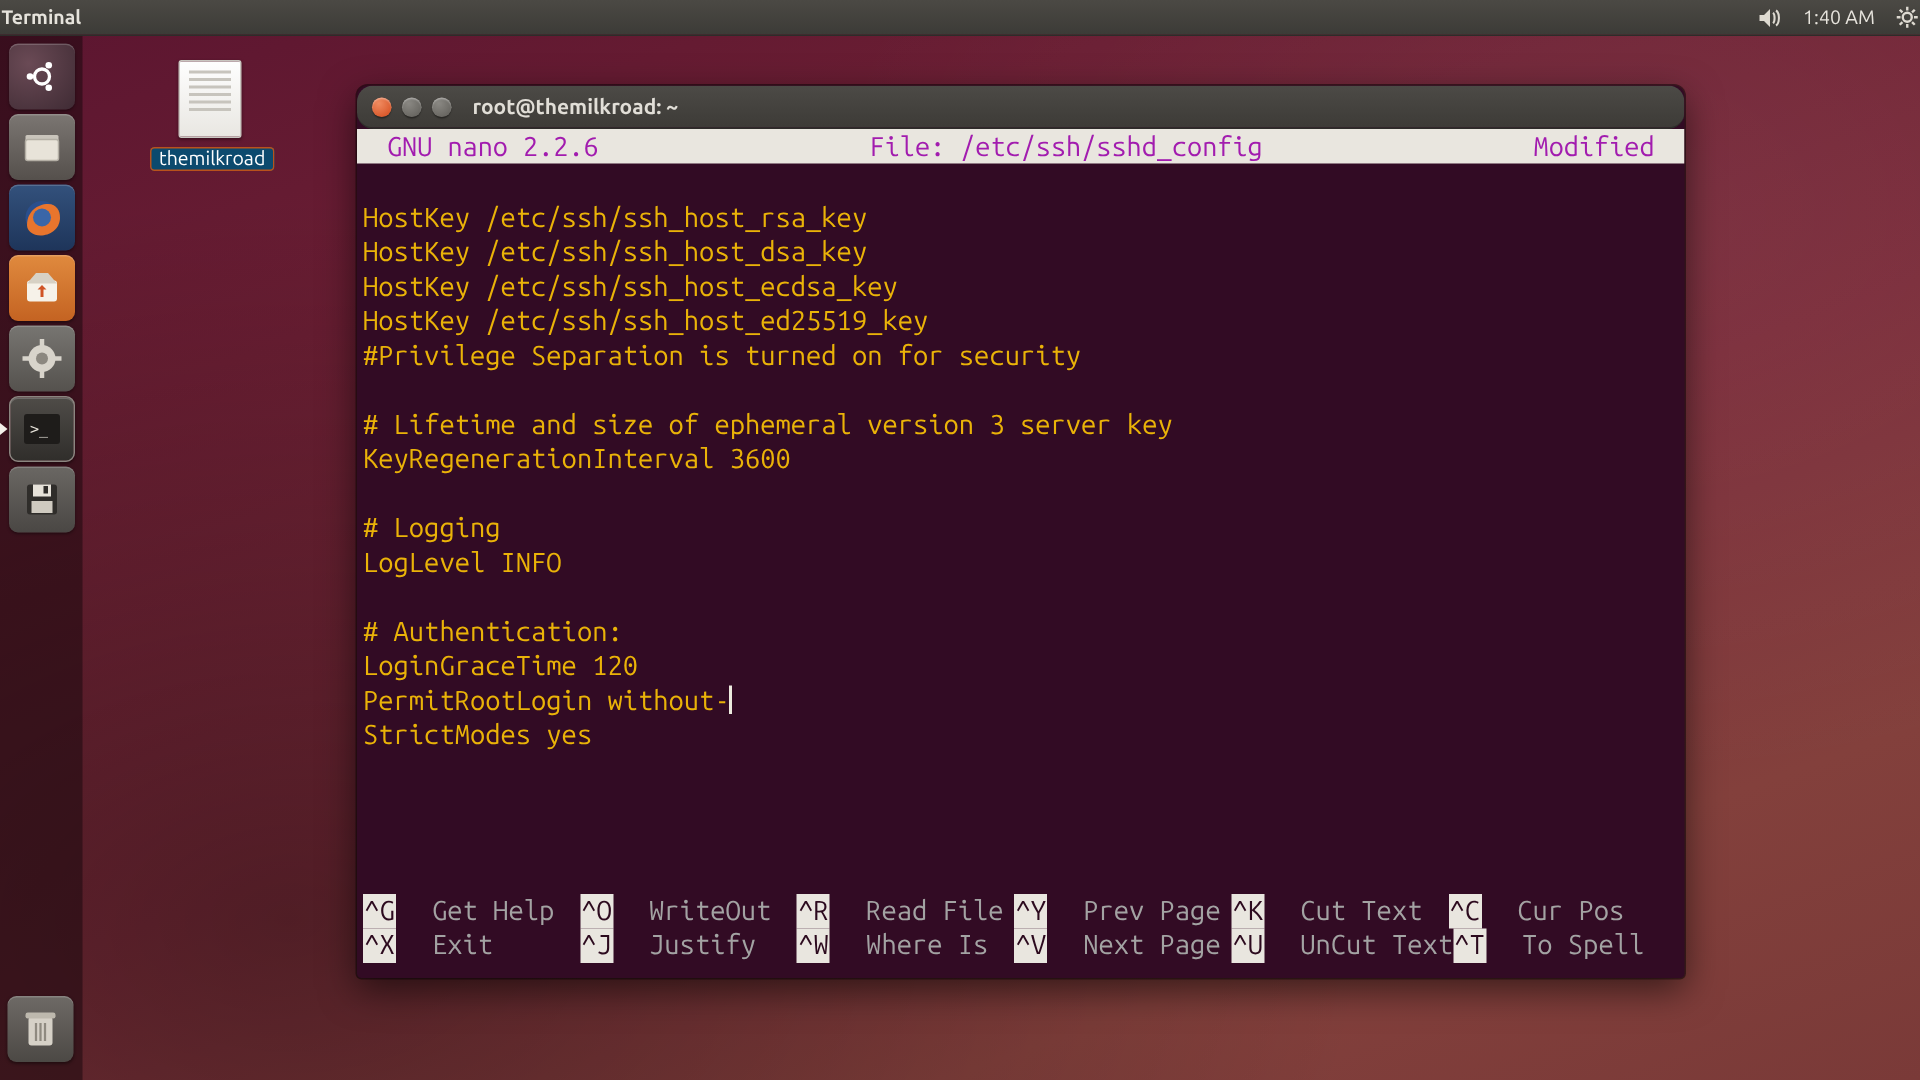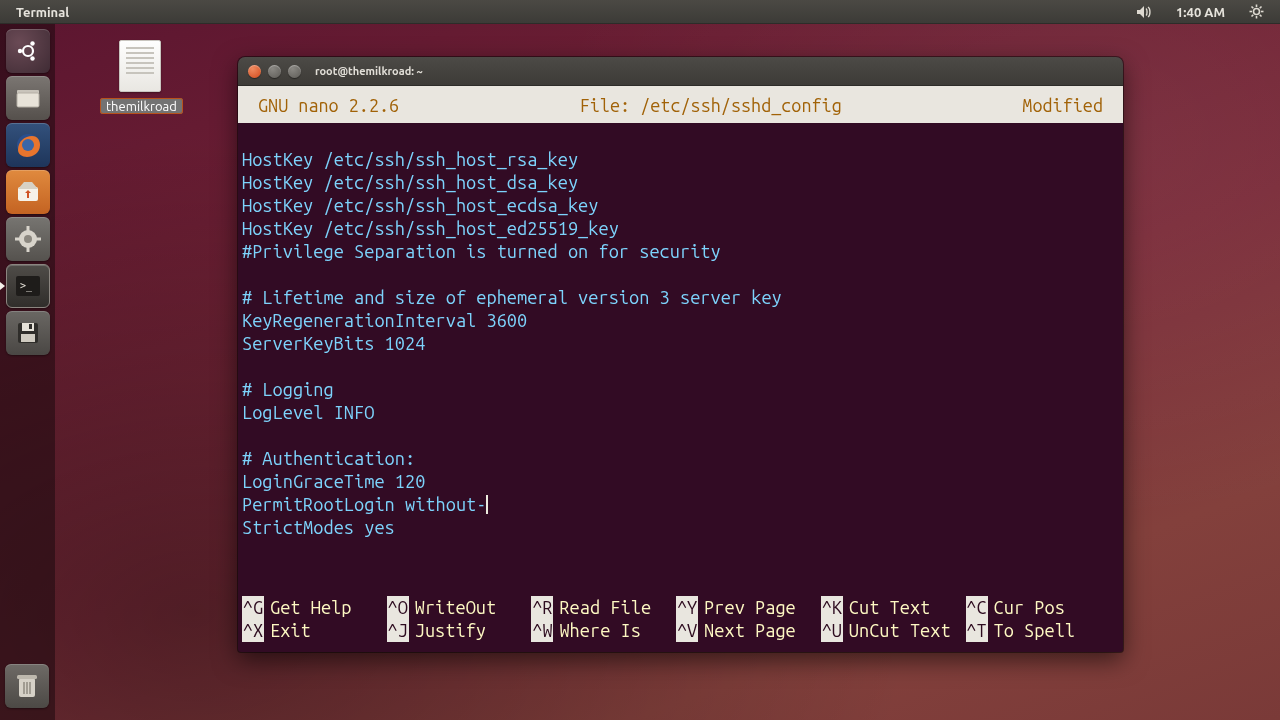--- a/index.html
+++ b/index.html
@@ -6,25 +6,25 @@
     font-family:"Ubuntu","DejaVu Sans",sans-serif;}
   
   #desktop{position:absolute;inset:0;
     background:
       radial-gradient(1200px 800px at 15% 85%, rgba(0,0,0,.35), transparent 60%),
       radial-gradient(1000px 700px at 85% 20%, rgba(255,255,255,.05), transparent 55%),
       linear-gradient(160deg,#5b1530 0%,#6a1e33 25%,#7a2b39 55%,#83403c 80%,#7a3a38 100%);}
   
   #top-panel{position:absolute;top:0;left:0;right:0;height:24px;
     background:linear-gradient(#4b4944,#3c3b37);color:#e6e3dc;font-size:13px;
-    display:flex;align-items:center;padding:0 16px;box-sizing:border-box;
+    display:flex;align-items:center;padding:0 1px;box-sizing:border-box;
     border-bottom:1px solid #2d2c29;z-index:50;}
   #top-panel .app-label{font-weight:600;}
   #top-panel .spacer{flex:1;}
-  #top-panel .ind{margin-left:24px;display:inline-flex;align-items:center;font-weight:bold;}
+  #top-panel .ind{margin-left:14px;display:inline-flex;align-items:center;}
   #top-panel svg{display:block;}
   
   #launcher{position:absolute;top:24px;left:0;width:55px;bottom:0;
     background:rgba(28,9,14,.55);z-index:40;
     display:flex;flex-direction:column;align-items:center;padding-top:5px;gap:3px;}
   .l-item{width:44px;height:44px;border-radius:6px;position:relative;
     display:flex;align-items:center;justify-content:center;cursor:pointer;}
   .l-tile{width:44px;height:44px;border-radius:6px;box-sizing:border-box;
     display:flex;align-items:center;justify-content:center;
     box-shadow:inset 0 1px 0 rgba(255,255,255,.18),0 1px 2px rgba(0,0,0,.4);}
@@ -41,51 +41,51 @@
   .tile-term{background:linear-gradient(#4f4c48,#302e2b);border:1px solid #8b8680;}
   .tile-save{background:linear-gradient(#6a6763,#4a4744);}
   .tile-trash{background:linear-gradient(#6e6a66,#4c4945);}
   
   #desk-icon{position:absolute;top:40px;left:100px;width:80px;text-align:center;z-index:10;}
   #desk-icon .paper{width:40px;height:50px;margin:0 auto 4px auto;
     background:linear-gradient(#fefefe,#e9e7e2);border:1px solid #c9c6c0;border-radius:2px;
     box-shadow:0 1px 2px rgba(0,0,0,.35);position:relative;}
   #desk-icon .paper::before{content:"";position:absolute;top:6px;left:6px;right:6px;height:2px;
     background:#c7c4bd;box-shadow:0 5px 0 #c7c4bd,0 10px 0 #c7c4bd,0 15px 0 #c7c4bd,0 20px 0 #c7c4bd,0 25px 0 #c7c4bd;}
-  #desk-icon .label{display:inline-block;background:#737373;color:#fff;font-size:13px;
+  #desk-icon .label{display:inline-block;background:#0c4a6e;color:#fff;font-size:13px;
     padding:1px 6px;border-radius:3px;box-shadow:0 0 0 1px #b9521b inset;}
   
   #term-win{position:absolute;top:57px;left:238px;width:885px;height:595px;
     background:#320b24;border-radius:7px 7px 3px 3px;overflow:hidden;
     box-shadow:0 8px 24px rgba(0,0,0,.55),0 0 0 1px rgba(0,0,0,.45);z-index:30;}
   #titlebar{height:28px;background:linear-gradient(#4c4a46,#3d3b37);
-    display:flex;align-items:center;color:#e1ded7;font-size:11px;
-    border-bottom:1px solid #2d2c29;}
+    display:flex;align-items:center;color:#e1ded7;font-size:14px;
+    border-bottom:1px solid #2d2c29;border-radius:11px;}
   #titlebar .dots{display:flex;gap:7px;padding:0 10px;}
   .dot{width:13px;height:13px;border-radius:50%;box-shadow:inset 0 1px 1px rgba(255,255,255,.35),0 1px 1px rgba(0,0,0,.4);}
   .dot-close{background:radial-gradient(circle at 35% 30%,#f08b60,#d2491b);}
   .dot-min,.dot-max{background:radial-gradient(circle at 35% 30%,#8a8883,#5e5c57);}
   #titlebar .title{font-weight:600;margin-left:4px;}
   
   .mono{font-family:"Ubuntu Mono","DejaVu Sans Mono",monospace;}
   #nano{padding:0;color:#eee;}
-  #nano-header{background:#e9e6df;color:#a16207;height:37px;
+  #nano-header{background:#e9e6df;color:#a21caf;height:23px;
     display:flex;align-items:center;font-size:18px;padding:0 20px;white-space:pre;}
   #nano-header .nh-left{flex:0 0 auto;}
   #nano-header .nh-center{flex:1;text-align:center;}
   #nano-header .nh-right{flex:0 0 auto;text-align:right;}
-  #nano-body{padding:2px 0 0 0;font-size:18.2px;line-height:23px;color:#7dd3fc;}
+  #nano-body{padding:2px 0 0 0;font-size:18.2px;line-height:23px;color:#eab308;}
   #nano-body .line{padding:0 4px;white-space:pre;}
   .cursor{display:inline-block;width:1.5px;height:19px;background:#eceade;vertical-align:-3px;}
   
   #shortcuts{position:absolute;left:0;right:0;bottom:10px;font-size:18.2px;line-height:23px;}
   .sc-row{display:flex;padding:0 4px;}
   .sc{flex:0 0 16.5%;display:flex;align-items:center;white-space:pre;}
   .sc .key{background:#e9e6df;color:#2c0a1e;display:inline-block;min-width:22px;text-align:center;}
-  .sc .lbl{margin-left:6px;color:#fef9c3;}
+  .sc .lbl{margin-left:24px;color:#a3a3a3;}
 </style>
 </head>
 <body>
 
 <div id="desktop"></div>
 
 <div id="top-panel">
   <span class="app-label">Terminal</span>
   <span class="spacer"></span>
   <span class="ind">
@@ -220,21 +220,20 @@
     <div id="nano-body">
         <div class="line">&nbsp;</div>
         <div class="line">HostKey /etc/ssh/ssh_host_rsa_key</div>
         <div class="line">HostKey /etc/ssh/ssh_host_dsa_key</div>
         <div class="line">HostKey /etc/ssh/ssh_host_ecdsa_key</div>
         <div class="line">HostKey /etc/ssh/ssh_host_ed25519_key</div>
         <div class="line">#Privilege Separation is turned on for security</div>
         <div class="line">&nbsp;</div>
         <div class="line"># Lifetime and size of ephemeral version 3 server key</div>
         <div class="line">KeyRegenerationInterval 3600</div>
-        <div class="line">ServerKeyBits 1024</div>
         <div class="line">&nbsp;</div>
         <div class="line"># Logging</div>
         <div class="line">LogLevel INFO</div>
         <div class="line">&nbsp;</div>
         <div class="line"># Authentication:</div>
         <div class="line">LoginGraceTime 120</div>
         <div class="line">PermitRootLogin without-<span class="cursor"></span></div>
         <div class="line">StrictModes yes</div>
       </div>
     <div id="shortcuts" class="mono">

